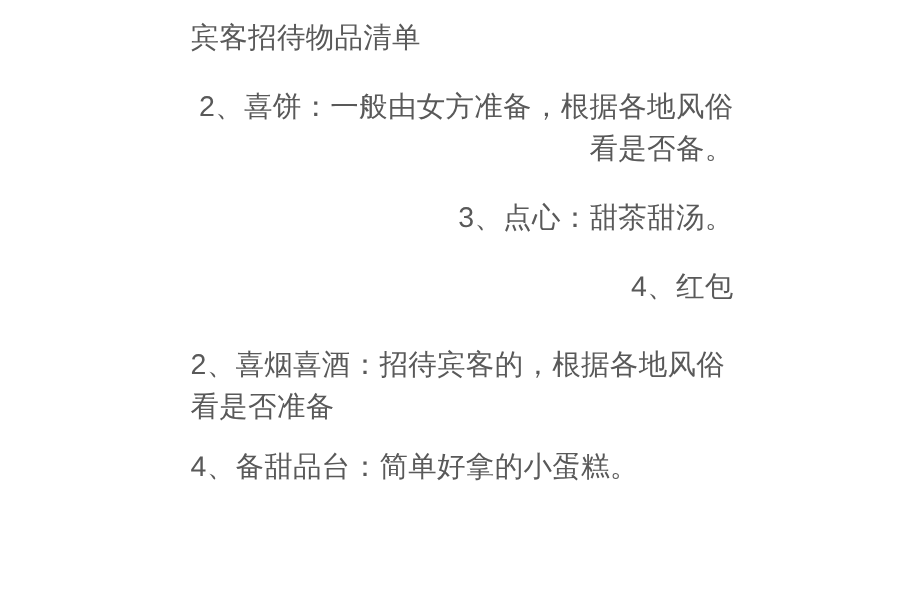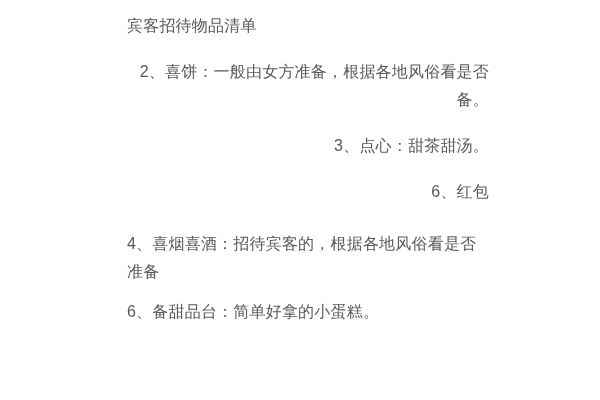--- a/index.html
+++ b/index.html
@@ -10,21 +10,21 @@
     background: #ffffff;
     overflow: hidden;
     font-family: "Liberation Sans", sans-serif;
   }
   .note {
     position: absolute;
     left: 127px;
     top: 12px;
     width: 362px;
     color: #595959;
-    font-size: 16px;
+    font-size: 19px;
     line-height: 28px;
     letter-spacing: 0.2px;
     word-break: break-all;
   }
   .note p {
     margin: 0;
     font-weight: 400;
   }
   .note p.gap {
     margin-top: 18px;
@@ -41,18 +41,18 @@
 <body>
 
 <div class="note">
   <p>宾客招待物品清单</p>
 
 
   <p class="gap">2、喜饼：一般由女方准备，根据各地风俗看是否备。</p>
 
   <p class="gap">3、点心：甜茶甜汤。</p>
 
-  <p class="gap">6、红包</p>
+  <p class="gap">4、红包</p>
 
-  <p class="gap-lg">4、喜烟喜酒：招待宾客的，根据各地风俗看是否准备</p>
+  <p class="gap-lg">2、喜烟喜酒：招待宾客的，根据各地风俗看是否准备</p>
 
-  <p class="gap-sm">6、备甜品台：简单好拿的小蛋糕。</p>
+  <p class="gap-sm">4、备甜品台：简单好拿的小蛋糕。</p>
 </div>
 
 </body></html>

